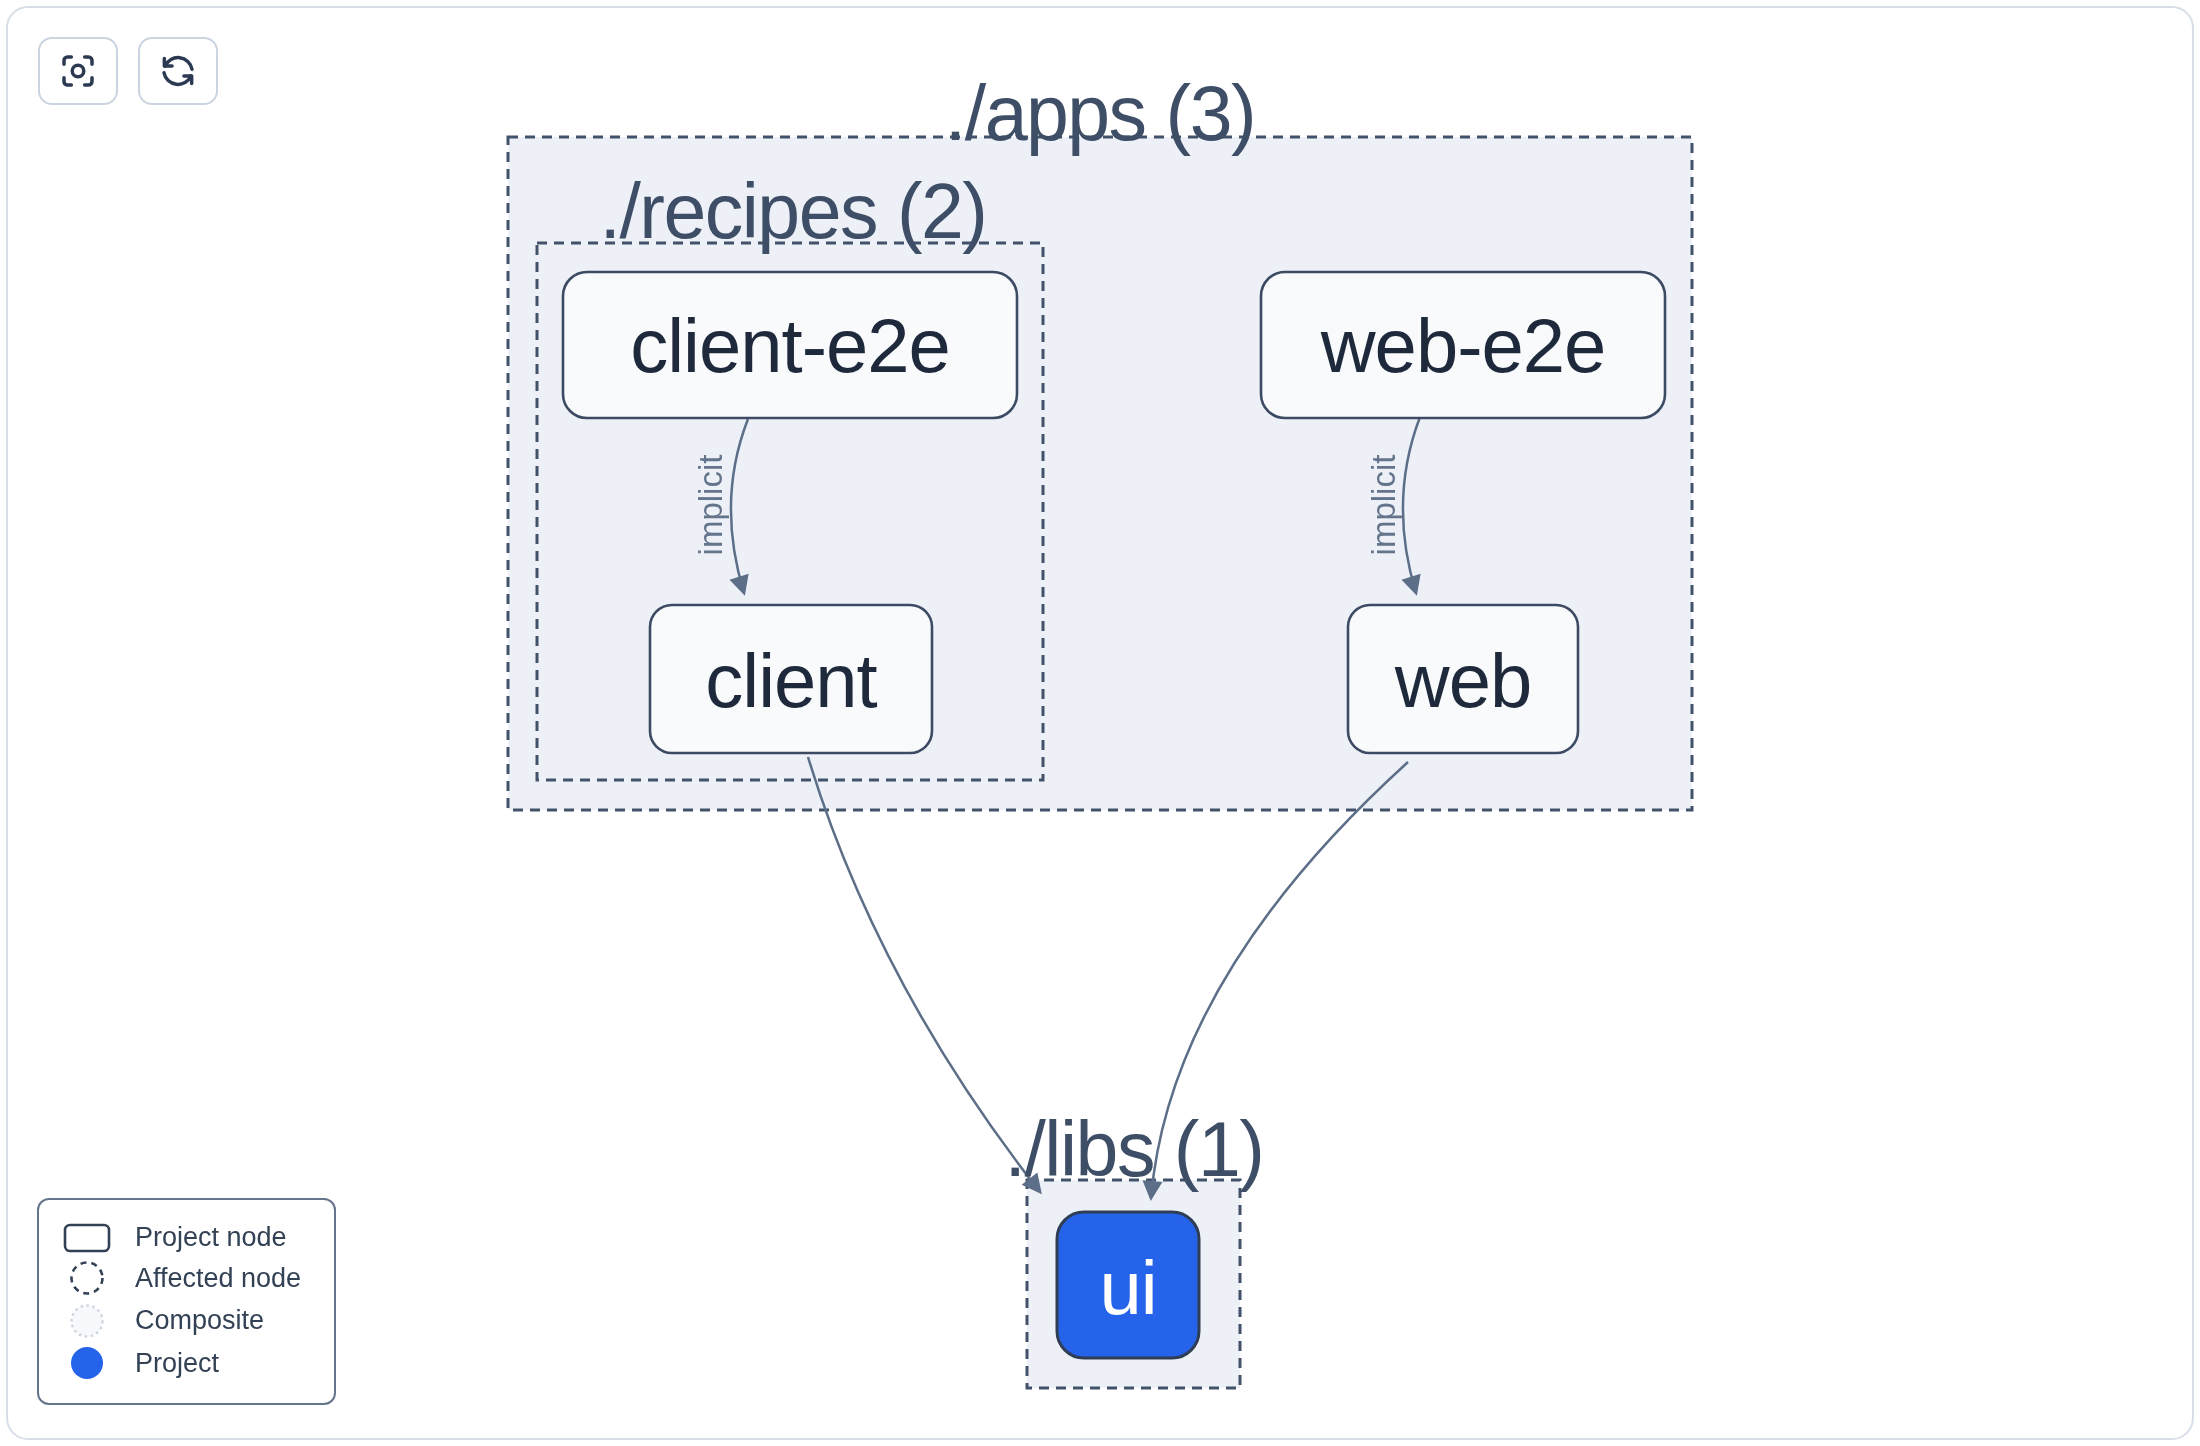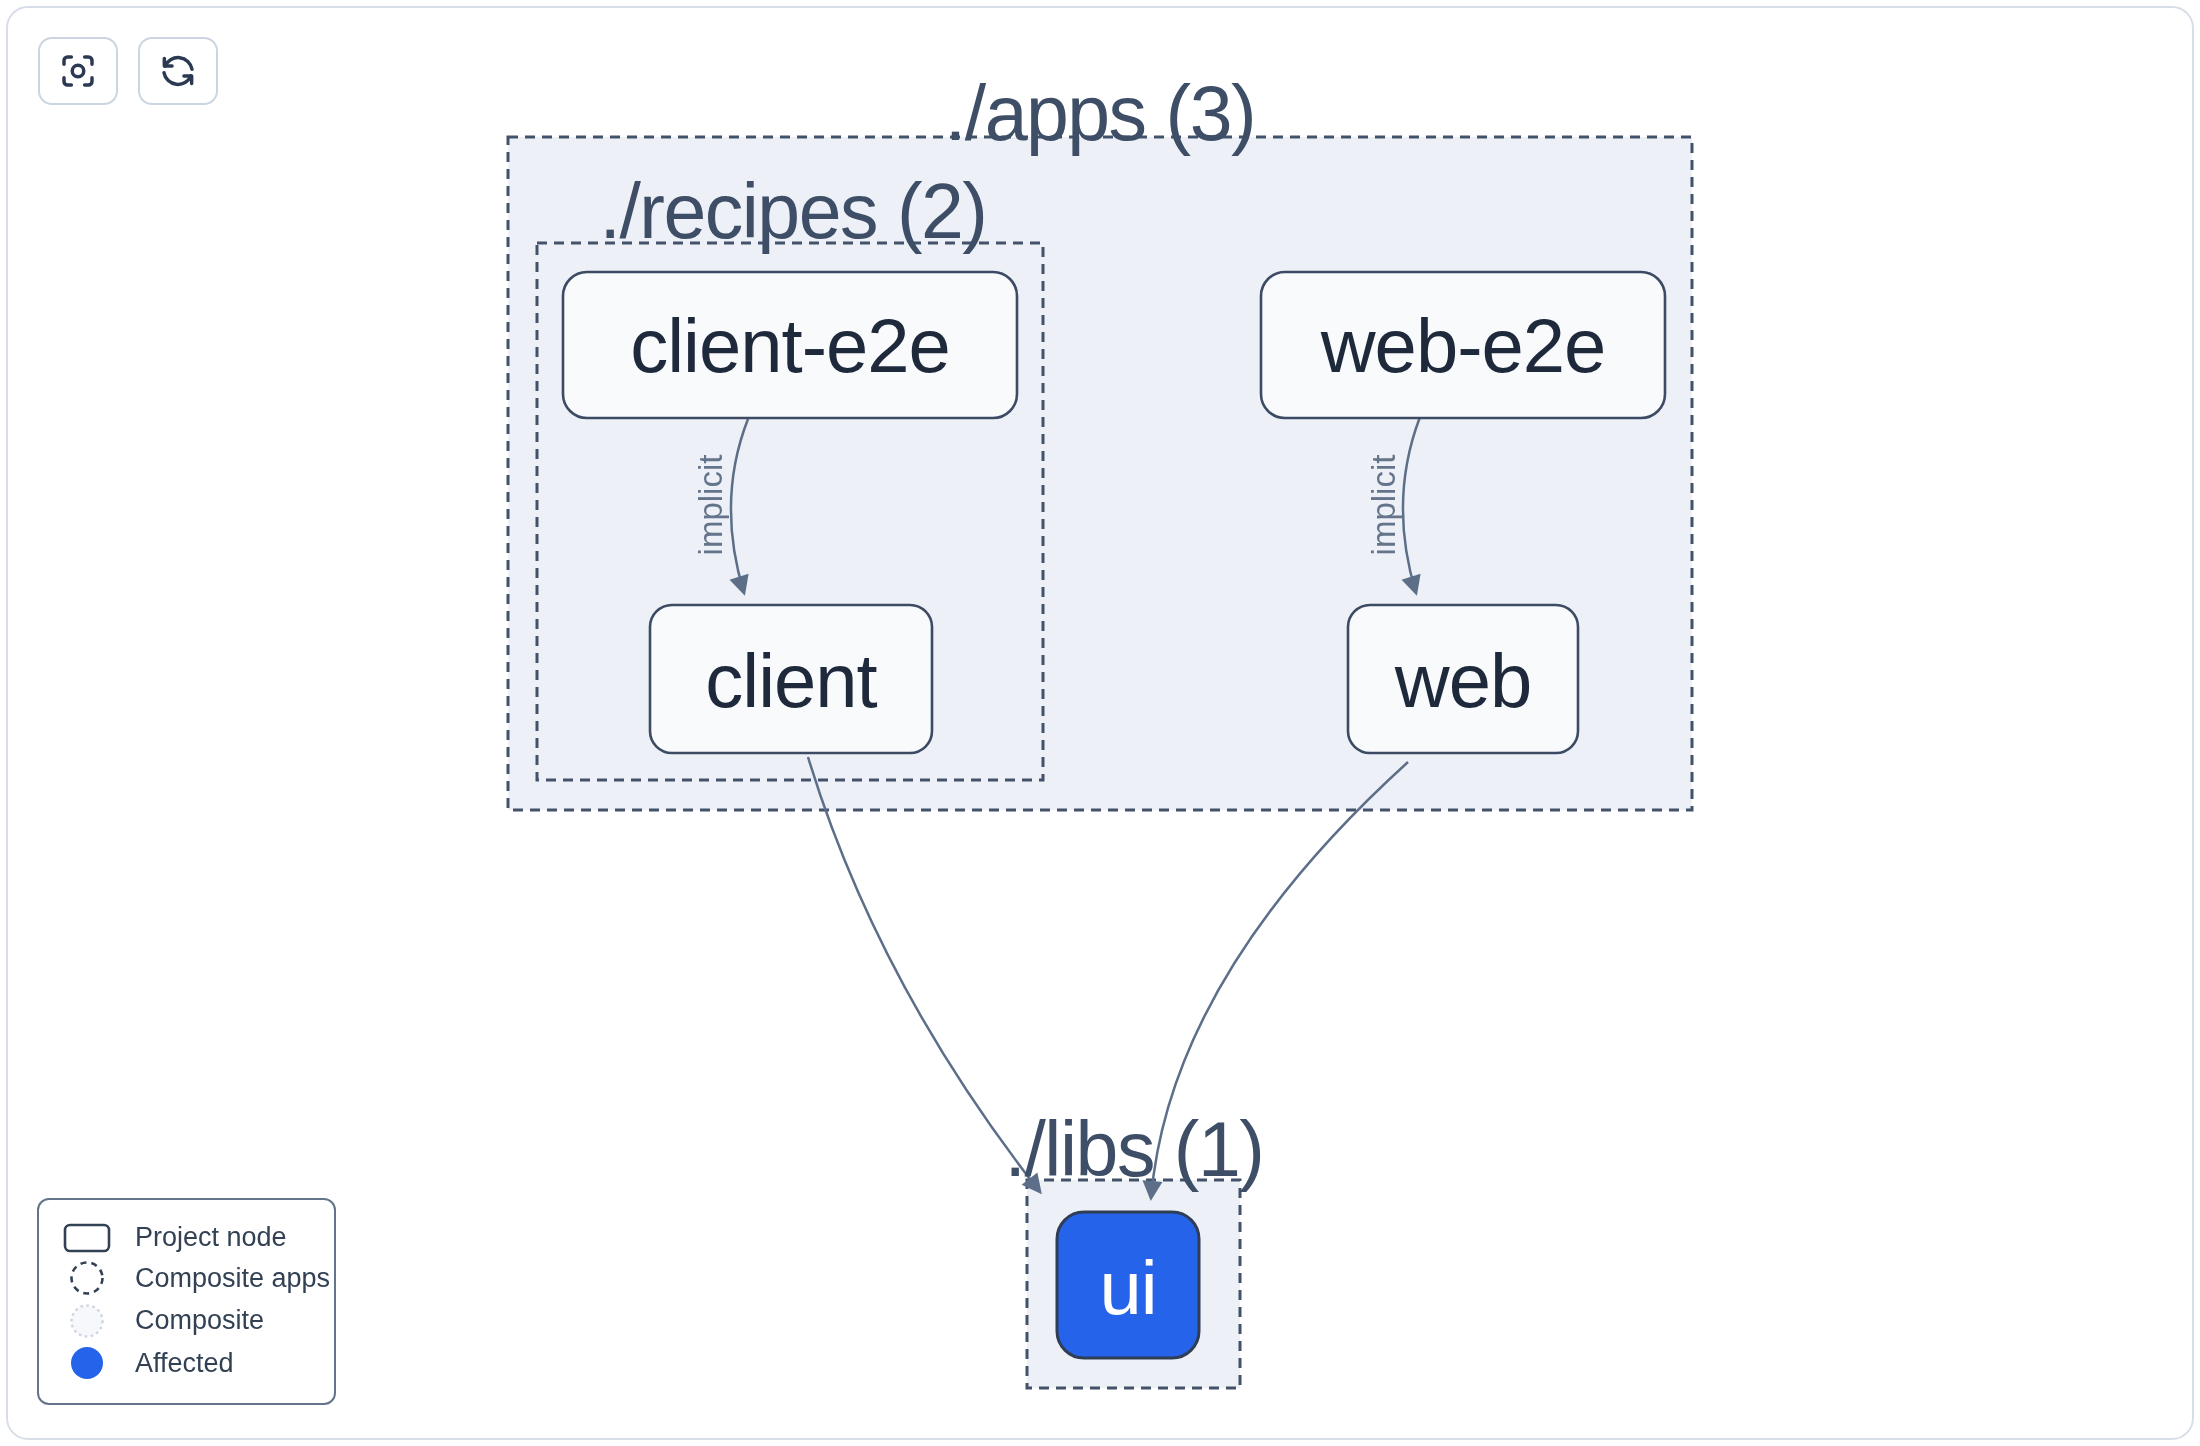--- a/index.html
+++ b/index.html
@@ -112,31 +112,31 @@
       </svg>
     </span>
     <span class="legend-label">Project node</span>
   </div>
   <div class="legend-row">
     <span class="legend-swatch">
       <svg width="38" height="38" viewBox="0 0 38 38">
         <circle cx="19" cy="19" r="15.5" fill="#ffffff" stroke="#334155" stroke-width="2.6" stroke-dasharray="6 5"></circle>
       </svg>
     </span>
-    <span class="legend-label">Composite apps</span>
+    <span class="legend-label">Affected node</span>
   </div>
   <div class="legend-row">
     <span class="legend-swatch">
       <svg width="38" height="38" viewBox="0 0 38 38">
         <circle cx="19" cy="19" r="15.5" fill="#f6f8fb" stroke="#cbd5e1" stroke-width="2.4" stroke-dasharray="2.5 3.5"></circle>
       </svg>
     </span>
     <span class="legend-label">Composite</span>
   </div>
   <div class="legend-row">
     <span class="legend-swatch">
       <svg width="38" height="38" viewBox="0 0 38 38">
         <circle cx="19" cy="19" r="16" fill="#2563eb"></circle>
       </svg>
     </span>
-    <span class="legend-label">Affected</span>
+    <span class="legend-label">Project</span>
   </div>
 </div>
 
 </body></html>

